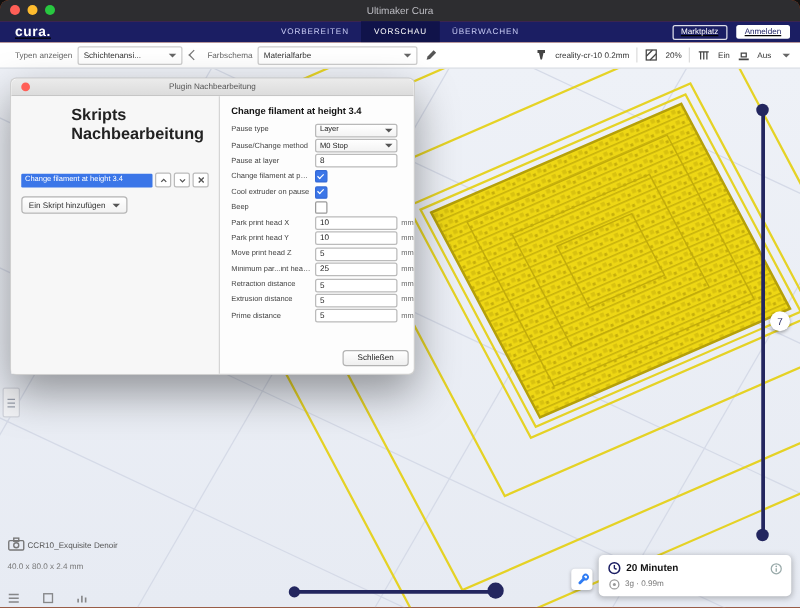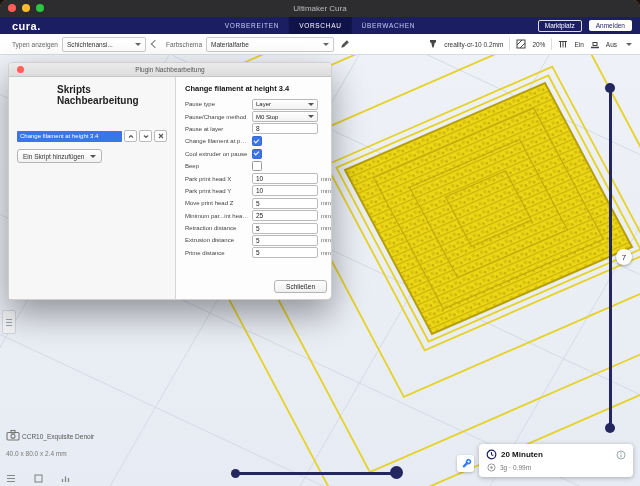--- a/index.html
+++ b/index.html
@@ -9,21 +9,21 @@
   
   .titlebar{position:absolute;left:0;top:0;right:0;height:17px;background:#2d2d30;
     display:flex;align-items:center;justify-content:center;z-index:30;}
   .traffic{position:absolute;left:8px;top:4px;display:flex;gap:6px;}
   .tl{width:8px;height:8px;border-radius:50%;display:inline-block;}
   .tl.red{background:#ff5f57}.tl.yel{background:#febc2e}.tl.grn{background:#28c840}
   .titletext{color:#bcbcc2;font-size:8px;}
 
   
   .nav{position:absolute;left:0;top:17px;right:0;height:17px;background:#1b1e63;z-index:30;
-    display:flex;align-items:center;}
+    display:flex;align-items:center;text-decoration:underline;}
   .logo{color:#fff;font-weight:bold;font-size:11px;margin-left:12px;letter-spacing:.5px;}
   .tabs{position:absolute;left:50%;transform:translateX(-50%);height:100%;display:flex;}
   .tab{color:#c9cdf5;font-size:6.5px;letter-spacing:.7px;padding:0 10px;display:flex;
     align-items:center;height:100%;cursor:default;}
   .tab.active{background:#10134a;color:#fff;}
   .navright{margin-left:auto;display:flex;align-items:center;gap:7px;margin-right:8px;}
   .btn-mkt{color:#fff;font-size:6.5px;border:1px solid rgba(255,255,255,.85);
     padding:1.5px 6px;border-radius:2px;}
   .btn-signin{color:#1b1e63;font-size:6.5px;background:#fff;padding:2px 7px;border-radius:2px;}
 
@@ -88,21 +88,21 @@
   
   .dialog{position:absolute;left:8px;top:62px;width:322px;height:236px;background:#fdfdfd;
     border-radius:5px;box-shadow:0 14px 34px rgba(0,0,0,.38);border:1px solid rgba(0,0,0,.18);
     z-index:40;display:flex;flex-direction:column;}
   .dlg-titlebar{height:13px;background:linear-gradient(#ebebeb,#dcdcdc);border-bottom:1px solid #c6c6c6;
     border-radius:5px 5px 0 0;position:relative;display:flex;align-items:center;justify-content:center;}
   .dlg-close{position:absolute;left:8px;top:3px;width:7px;height:7px;border-radius:50%;background:#ff5f57;}
   .dlg-title{font-size:6.5px;color:#555;}
   .dlg-body{flex:1;display:flex;min-height:0;}
   .dlg-left{flex:0 0 150px;background:#f7f7f7;border-right:1px solid #d5d5d5;padding:7px 8px;}
-  .scripts-heading{font-size:10px;font-weight:bold;color:#222;margin-bottom:24px;padding-left:40px;}
+  .scripts-heading{font-size:13px;font-weight:bold;color:#222;margin-bottom:24px;padding-left:40px;}
   .script-row{display:flex;align-items:center;gap:2px;}
   .script-item{flex:1;height:11px;background:#3b76e8;color:#fff;font-size:6px;display:flex;
     align-items:center;padding:0 3px;border-radius:1px;white-space:nowrap;overflow:hidden;}
   .mini-btn{width:11px;height:10px;background:#fff;border:1px solid #bbb;border-radius:2px;
     display:flex;align-items:center;justify-content:center;flex:0 0 auto;}
   .add-btn{display:inline-flex;align-items:center;gap:3px;margin-top:7px;padding:2.5px 5px;
     border:1px solid #b5b5b5;border-radius:3px;background:linear-gradient(#fff,#f2f2f2);
     font-size:6.5px;color:#333;}
   .caret.dark{border-top-color:#555;}
   .dlg-right{flex:1;display:flex;flex-direction:column;padding:7px 5px 6px 9px;min-height:0;}

